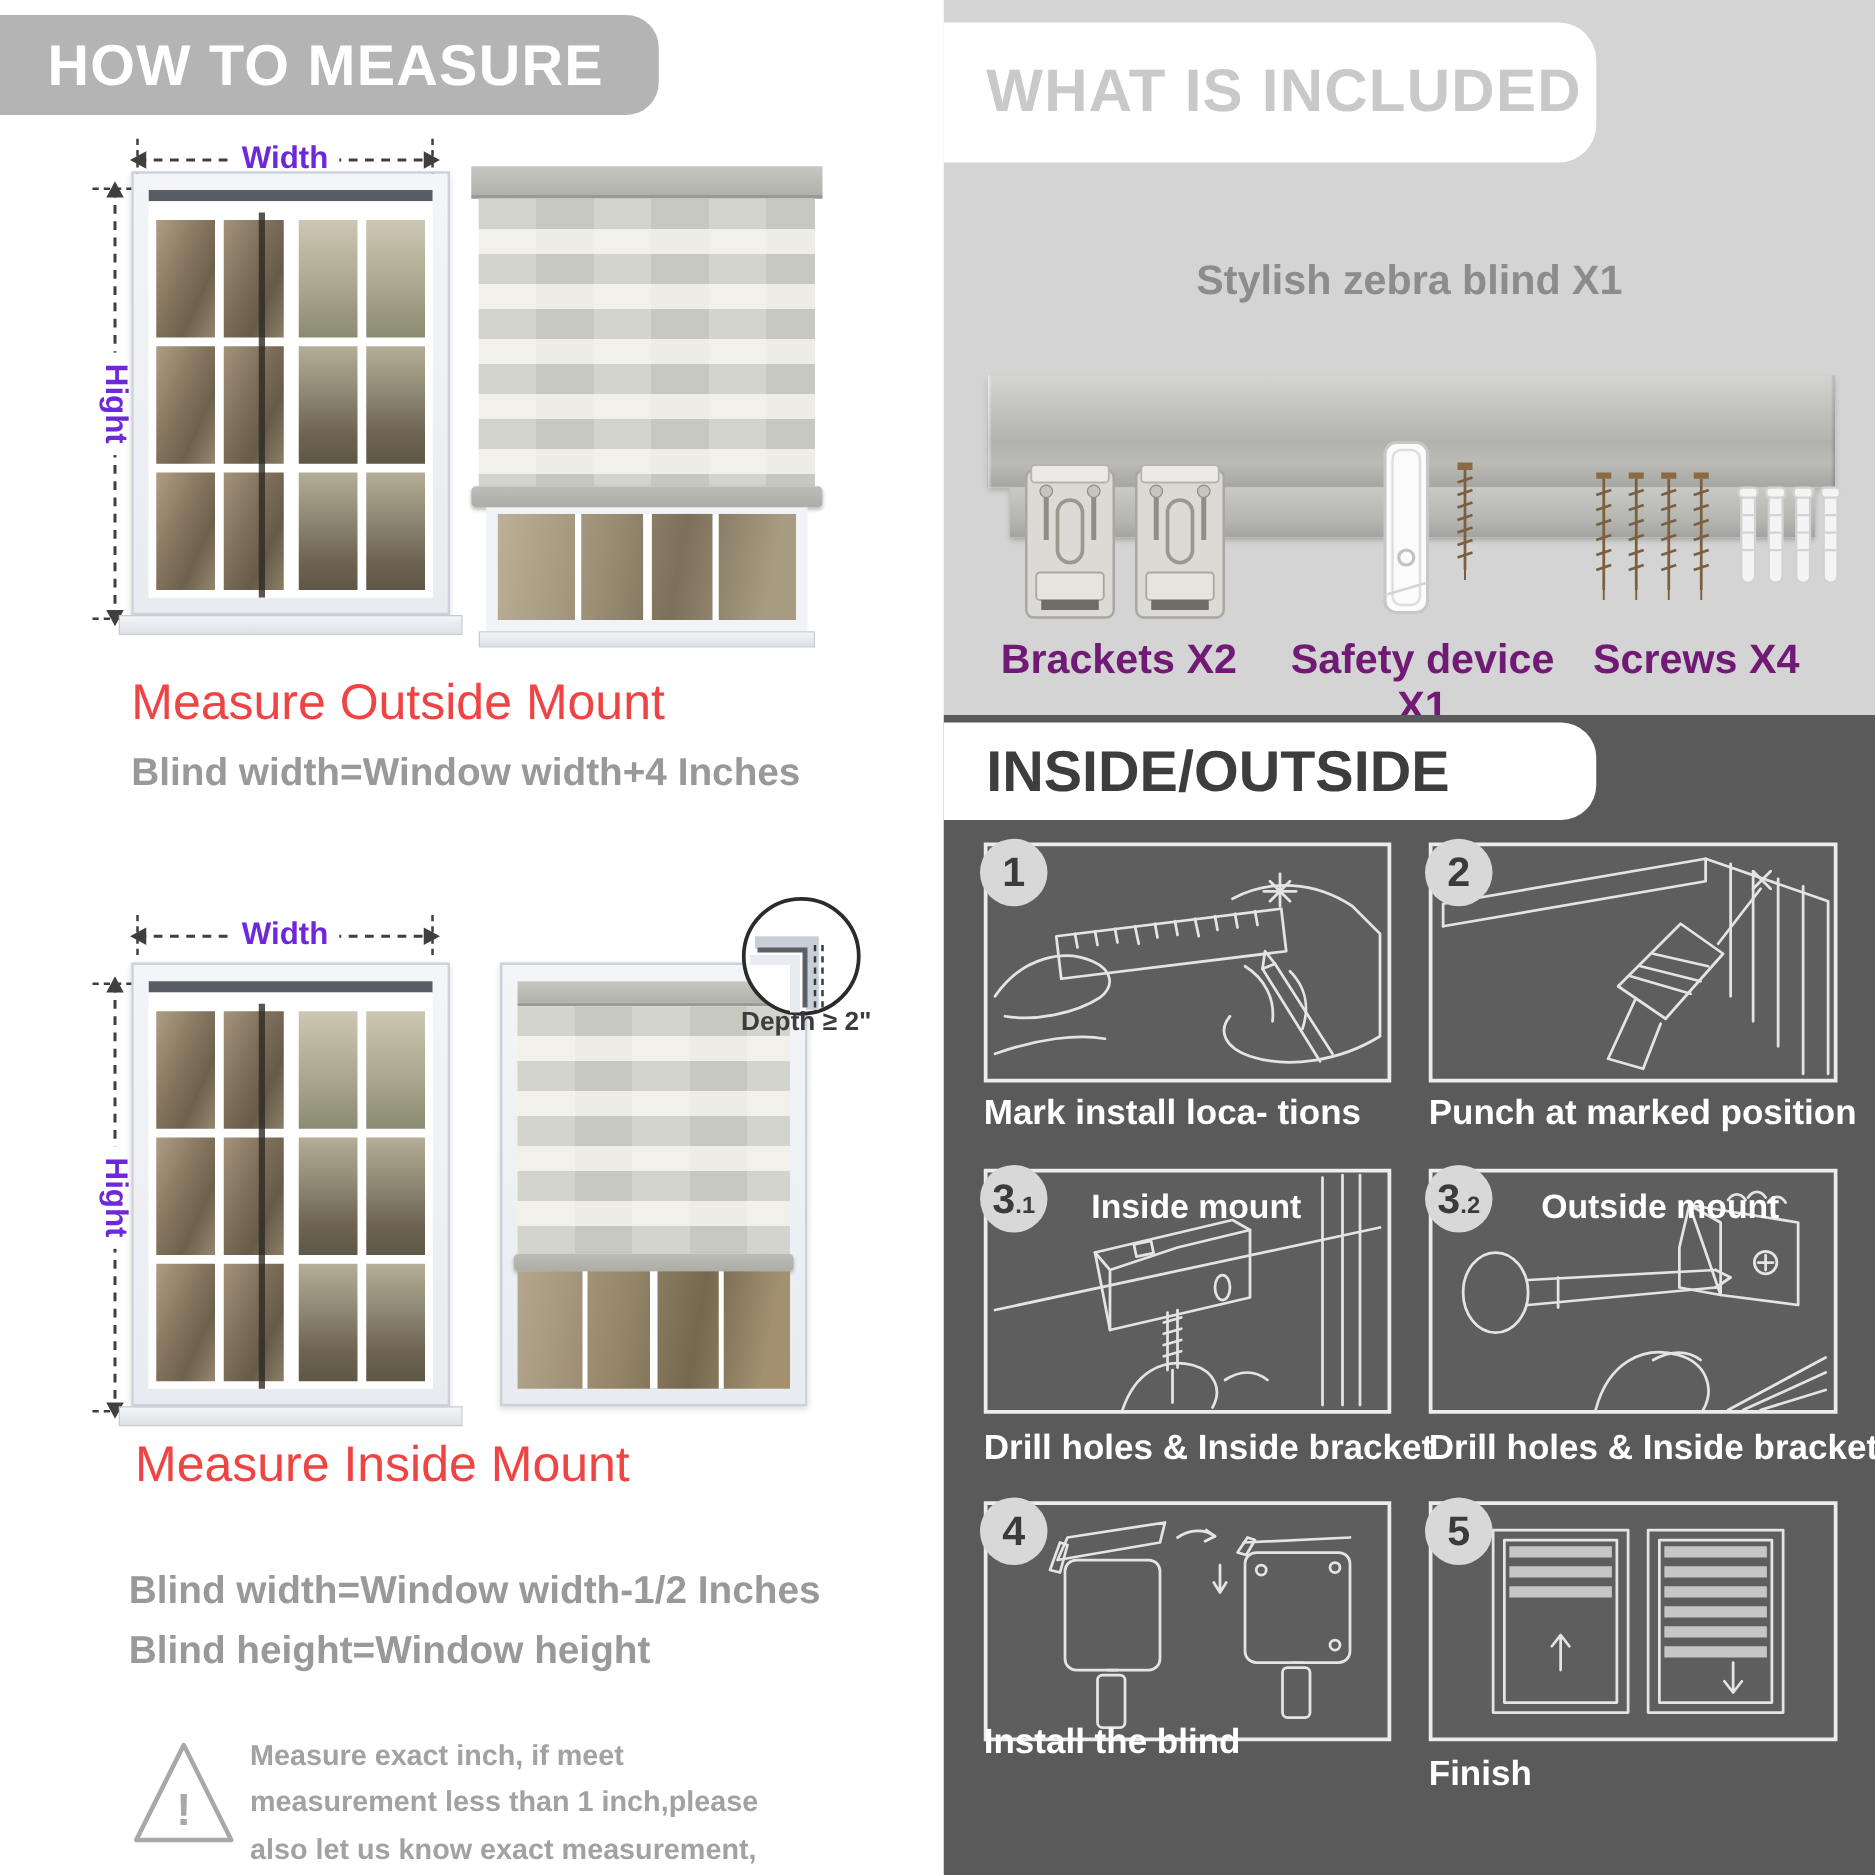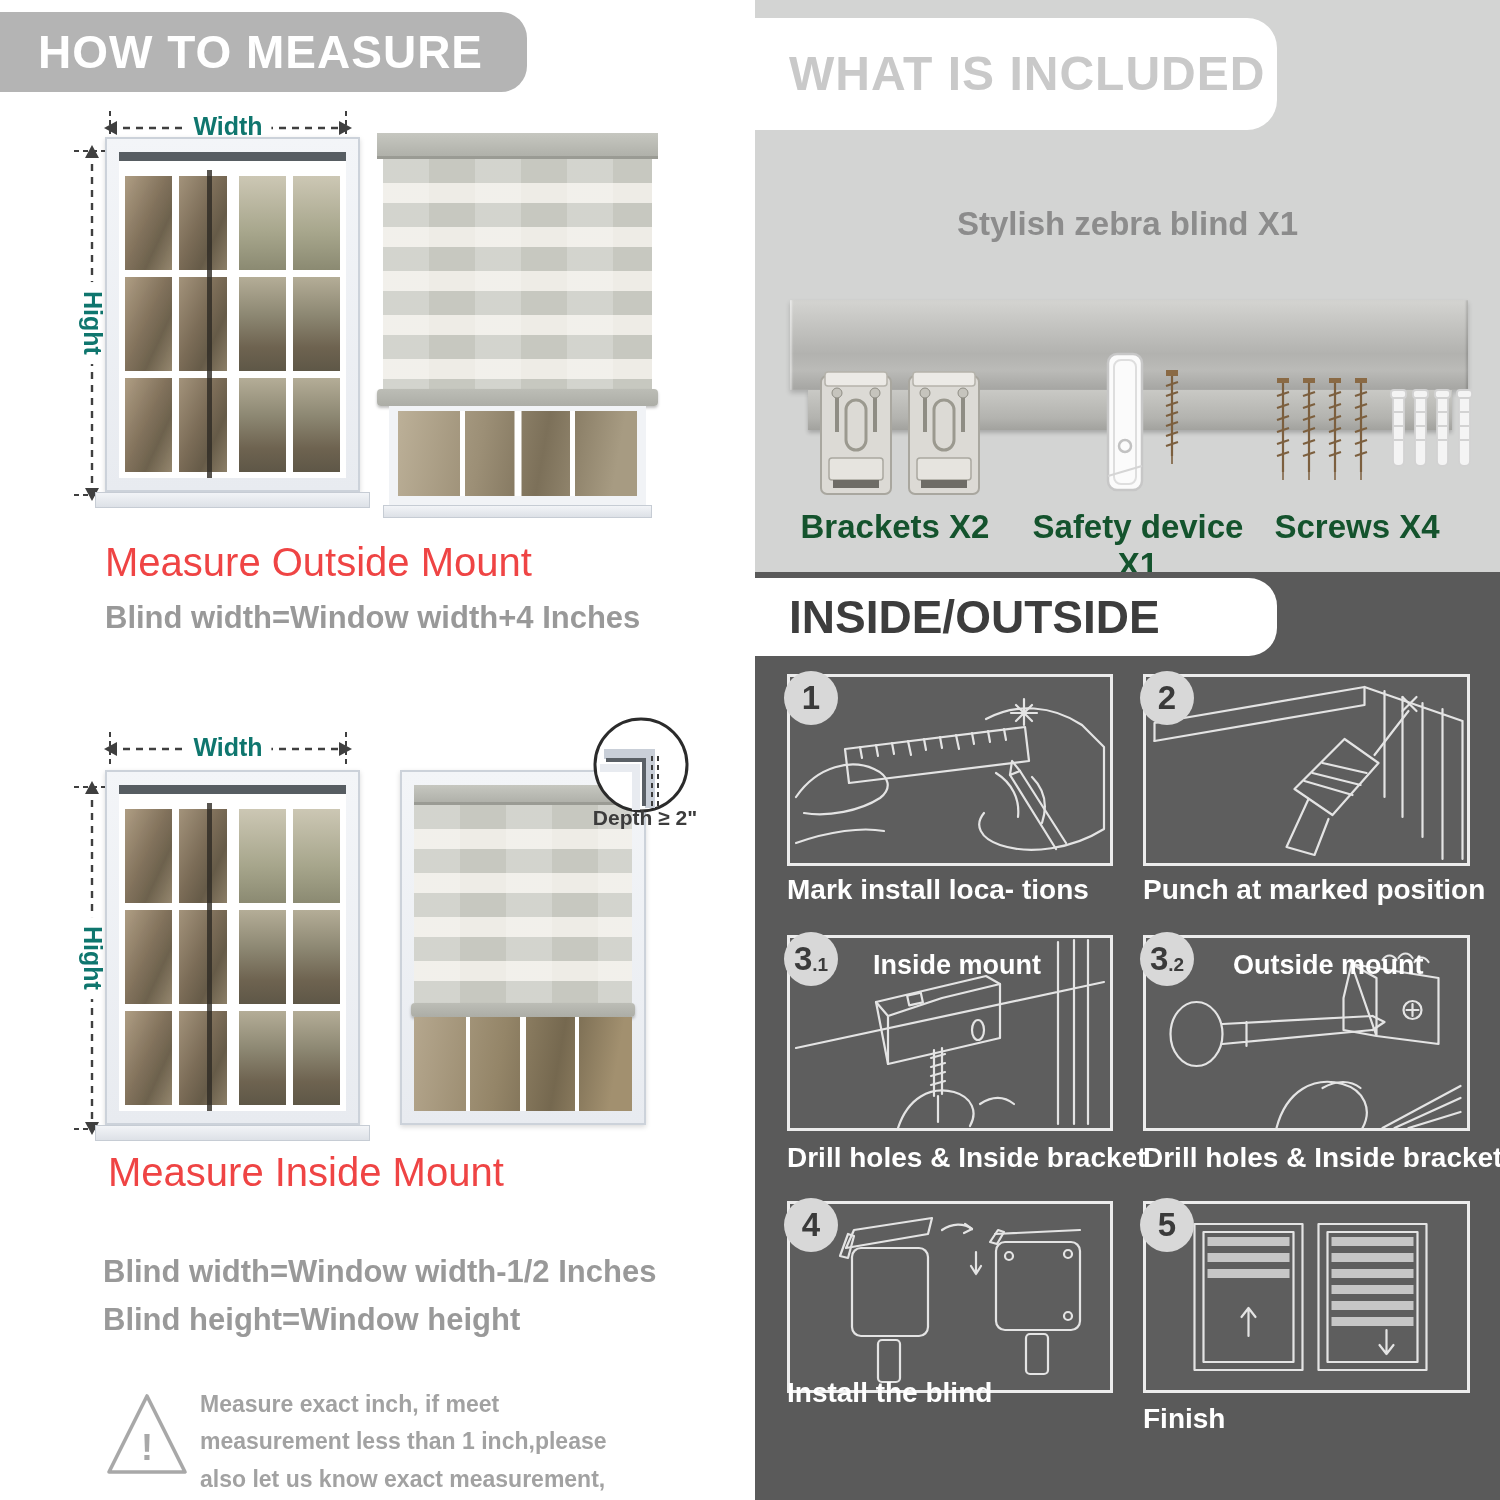--- a/index.html
+++ b/index.html
@@ -35,27 +35,27 @@
   .pipe{position:absolute;top:9px;bottom:0;width:5px;background:#2e2a24;opacity:.8;}
   .sill{background:linear-gradient(180deg,#f2f4f7,#dde1e7);border:1px solid #c6ccd4;box-sizing:border-box;}
 
   
   .cassette{background:linear-gradient(180deg,#c6c7c0,#b0b1aa);border-bottom:3px solid #9a9b94;box-sizing:border-box;}
   .zebra{background:repeating-linear-gradient(180deg,#c7c8c0 0 24px,#eeece6 24px 44px);}
   .zebra:after{content:"";position:absolute;inset:0;background:repeating-linear-gradient(90deg,rgba(255,255,255,.22) 0 46px,rgba(0,0,0,0) 46px 92px);}
   .rail{background:linear-gradient(180deg,#bcbdb6,#acada6);border-radius:4px;box-shadow:0 2px 3px rgba(0,0,0,.25);}
 
   
-  .dimlabel{position:absolute;background:#fff;color:#0f766e;font-weight:700;font-size:25px;padding:0 9px;}
+  .dimlabel{position:absolute;background:#fff;color:#6d28d9;font-weight:700;font-size:25px;padding:0 9px;}
   .vlabel{writing-mode:vertical-rl;}
 
   
   .bar-main{background:linear-gradient(180deg,#d4d4d1 0%,#c3c3c0 30%,#b2b2af 60%,#bbbbb8 78%,#a5a5a2 100%);box-shadow:inset 2px 0 2px rgba(255,255,255,.5),inset -2px 0 2px rgba(0,0,0,.15),0 3px 5px rgba(0,0,0,.18);}
   .bar-low{background:linear-gradient(180deg,#c9c9c5,#b3b3af 70%,#a2a29e);box-shadow:0 3px 4px rgba(0,0,0,.2);}
-  .itm-label{color:#14532d;font-weight:700;font-size:33px;text-align:center;}
+  .itm-label{color:#701a75;font-weight:700;font-size:33px;text-align:center;}
 
   
   .step-box{position:absolute;border:3px solid #ececec;background:#5e5e5e;box-sizing:border-box;}
   .badge{position:absolute;left:-3px;top:-3px;width:54px;height:54px;border-radius:50%;background:#d8d8d8;
     color:#3b3b3b;font-weight:700;font-size:33px;display:flex;align-items:center;justify-content:center;}
   .badge .sub{font-size:19px;margin-top:12px;}
   .caption{position:absolute;color:#ffffff;font-weight:700;font-size:28px;white-space:nowrap;}
   .boxlabel{position:absolute;color:#fff;font-weight:700;font-size:27px;}
   .lineart{position:absolute;inset:0;width:100%;height:100%;}
   .lineart path,.lineart circle,.lineart ellipse,.lineart line,.lineart rect{fill:none;stroke:#e4e4e4;stroke-width:2.2;stroke-linecap:round;stroke-linejoin:round;}

